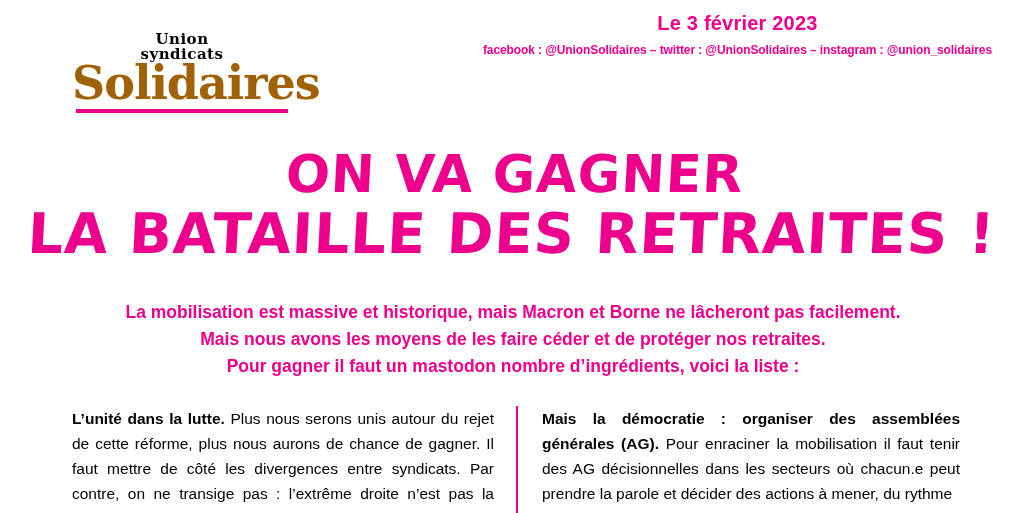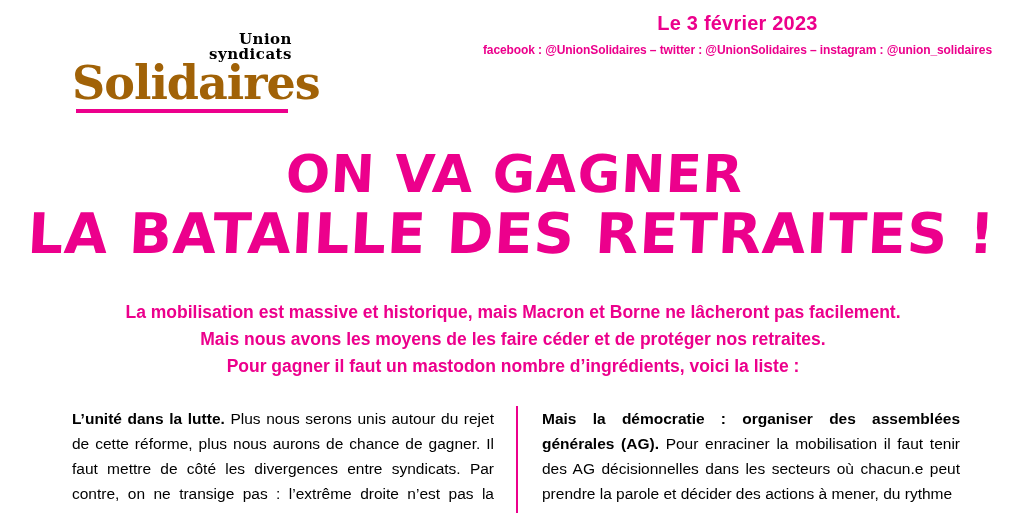--- a/index.html
+++ b/index.html
@@ -21,21 +21,21 @@
   .header {
     position: relative;
     height: 120px;
     padding: 22px 34px 0 72px;
   }
   .logo-block {
     position: absolute;
     left: 72px;
     top: 32px;
     width: 220px;
-    text-align: right;
+    text-align: center;
   }
   .logo-top {
     font-family: "DejaVu Serif", serif;
     font-weight: bold;
     font-size: 15px;
     line-height: 1.0;
     letter-spacing: 0.5px;
     color: #000;
   }
   .logo-top .l2 { display: block; }

